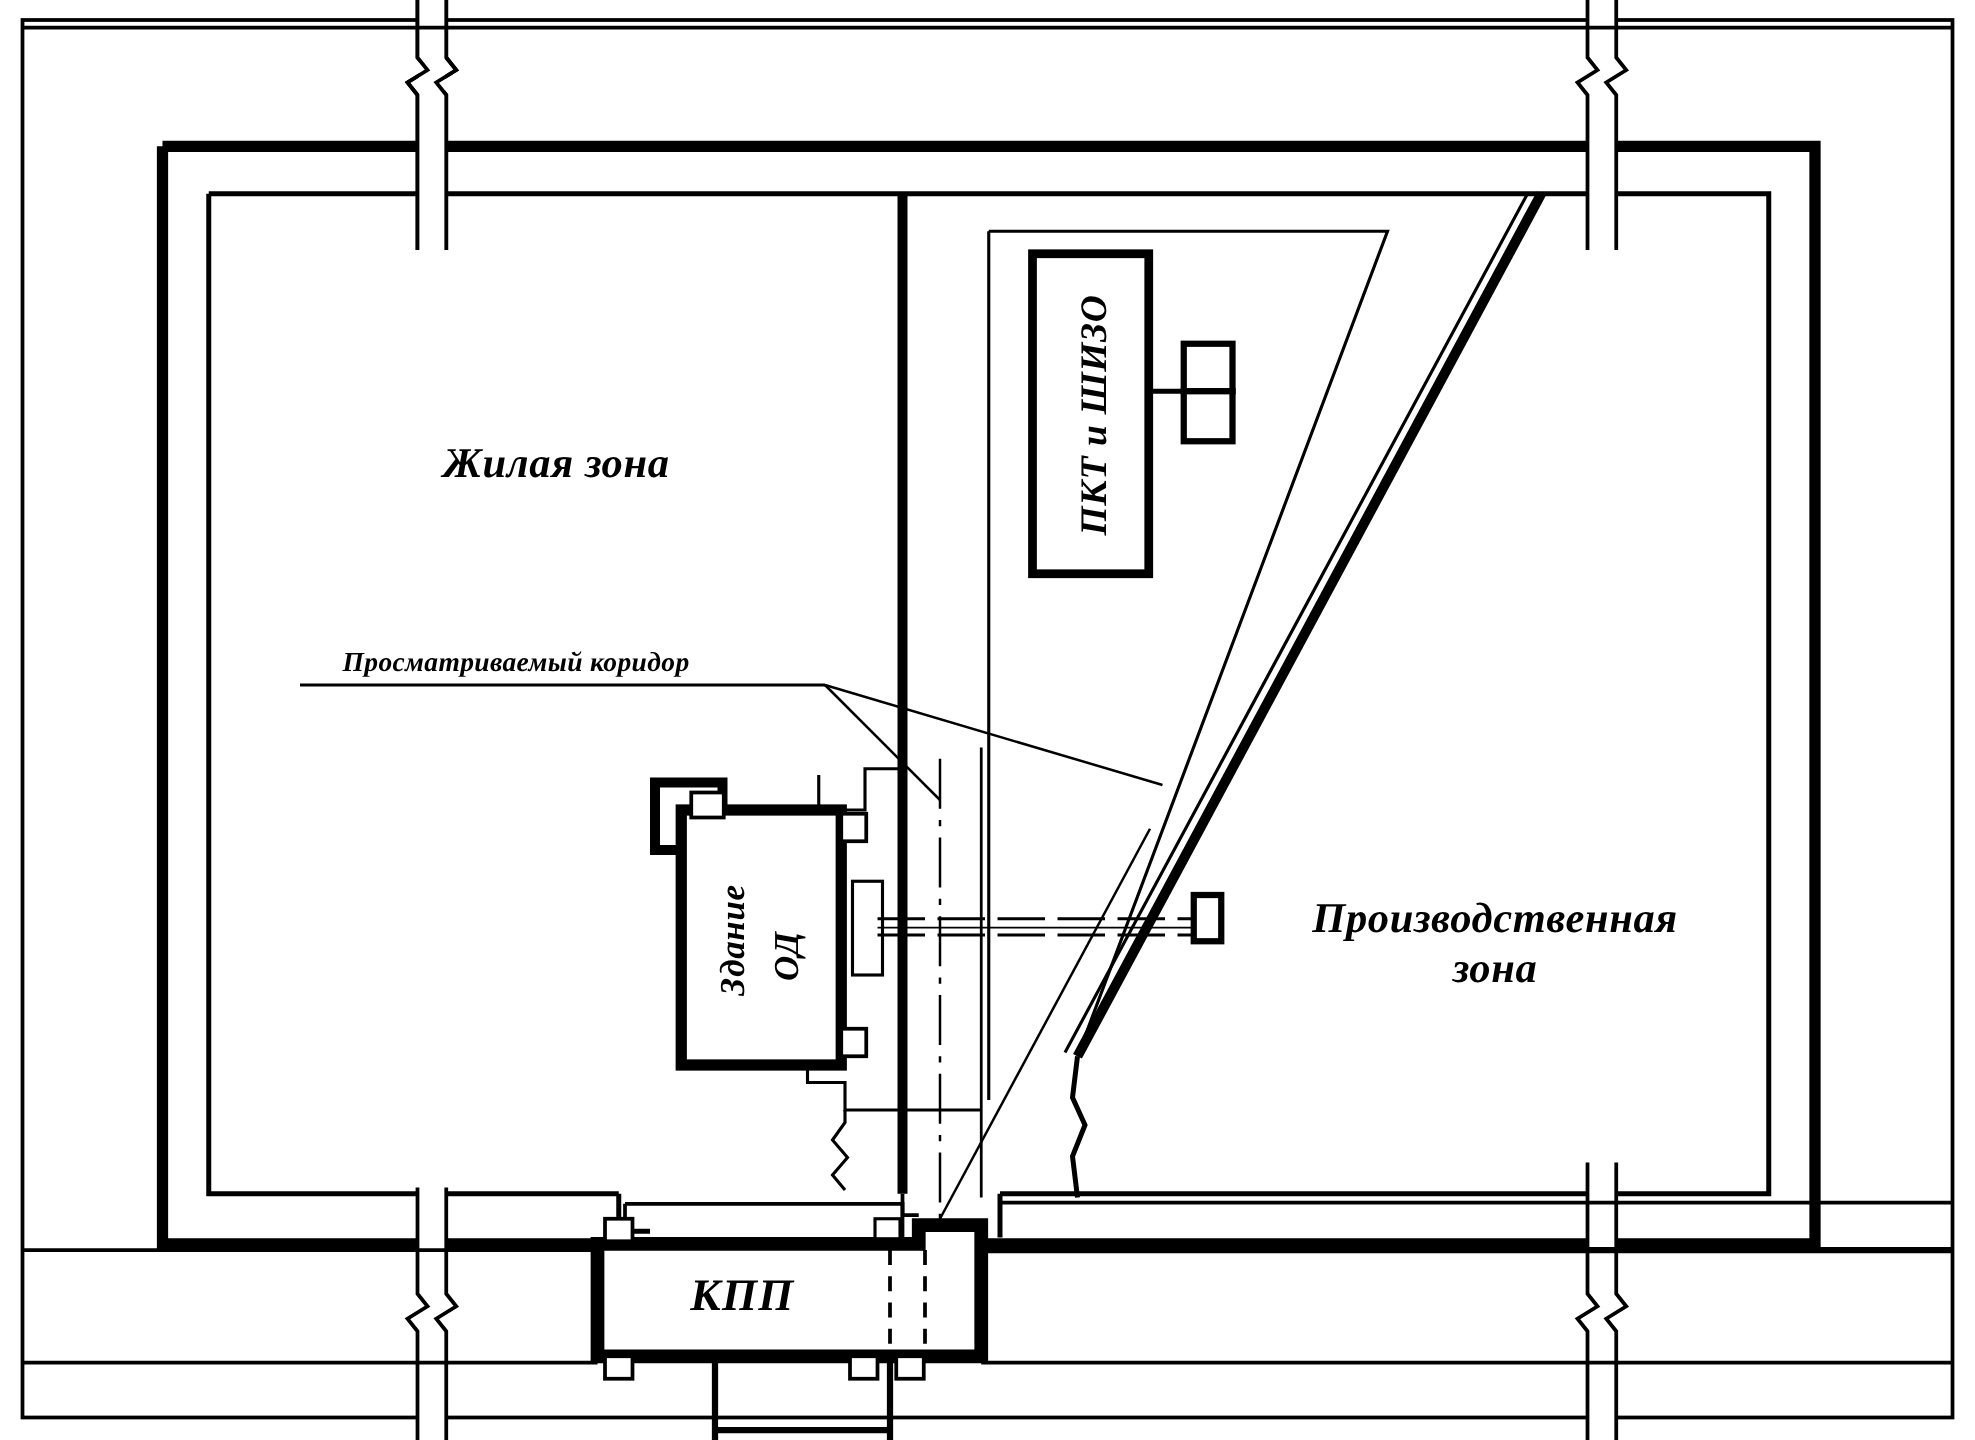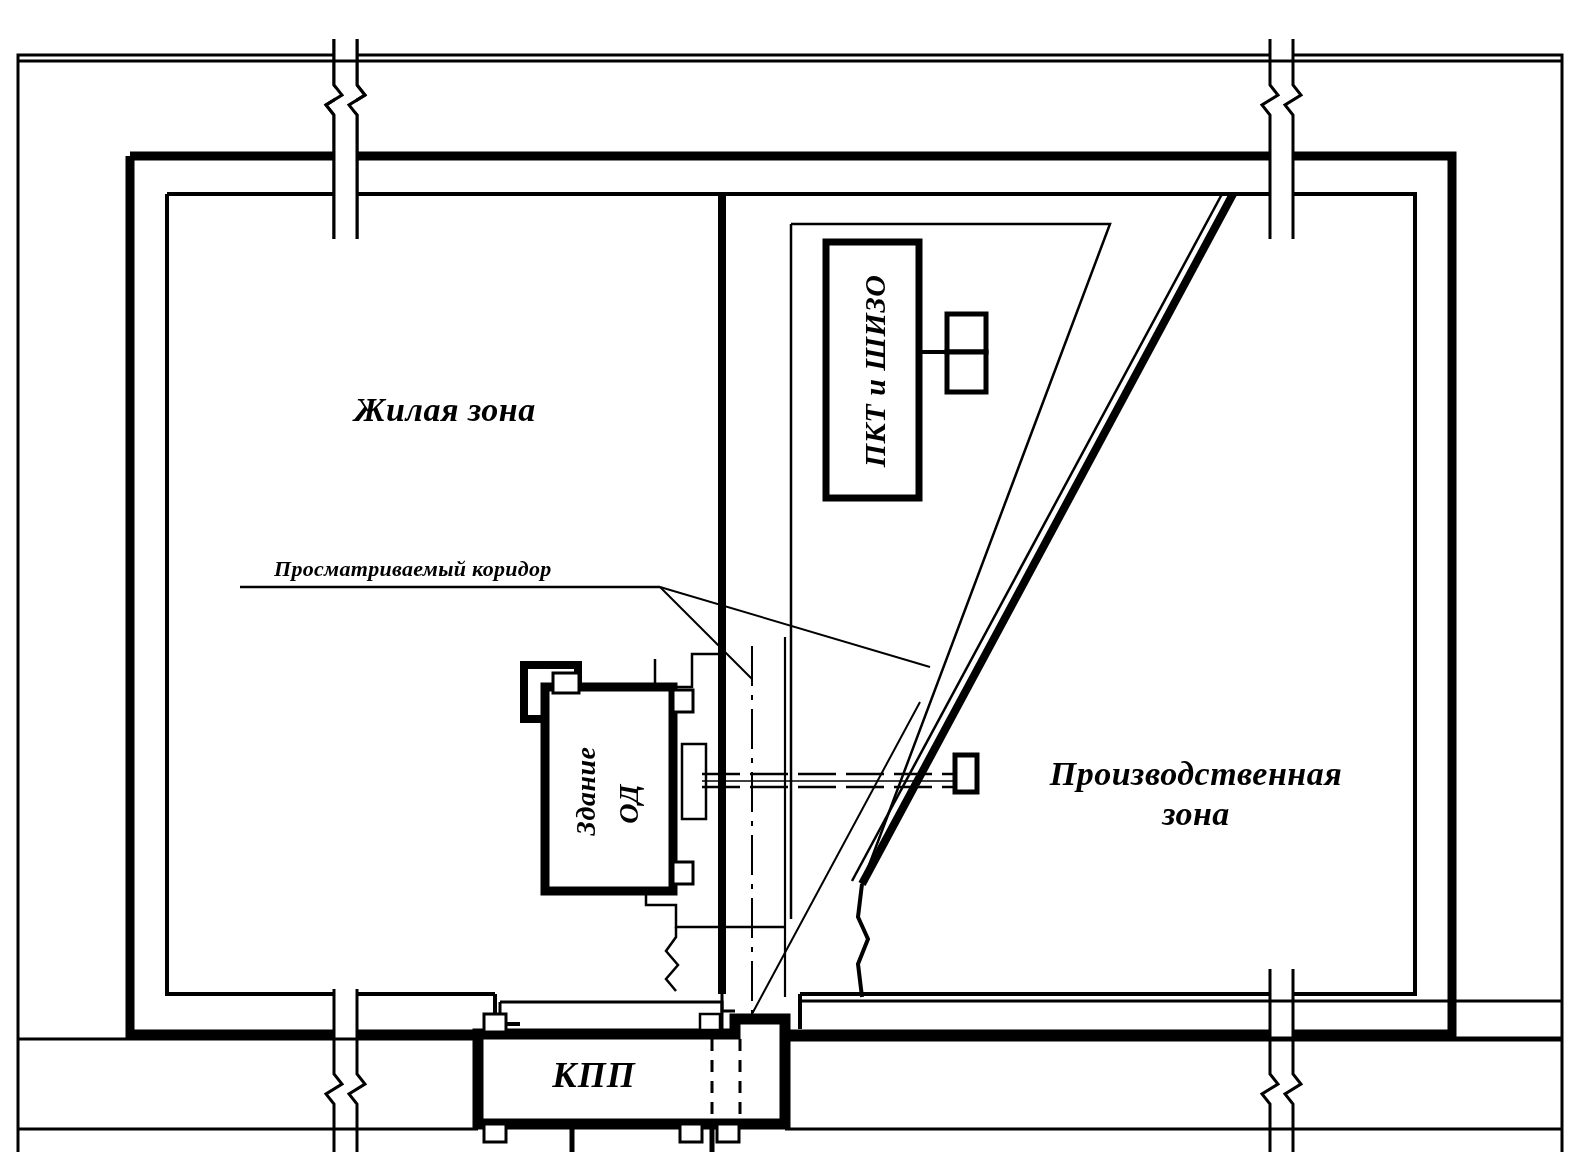--- a/index.html
+++ b/index.html
@@ -11,21 +11,20 @@
     width: 1580px;
     height: 1152px;
     overflow: hidden;
     font-family: "Liberation Serif", serif;
   }
   #plan-root {
     position: relative;
     width: 1580px;
     height: 816px;
     background: #ffffff;
-    margin-top: 39px;
   }
   svg#plan-svg {
     position: absolute;
     top: 0;
     left: 0;
     width: 1580px;
     height: 1152px;
     display: block;
   }
   .txt {

